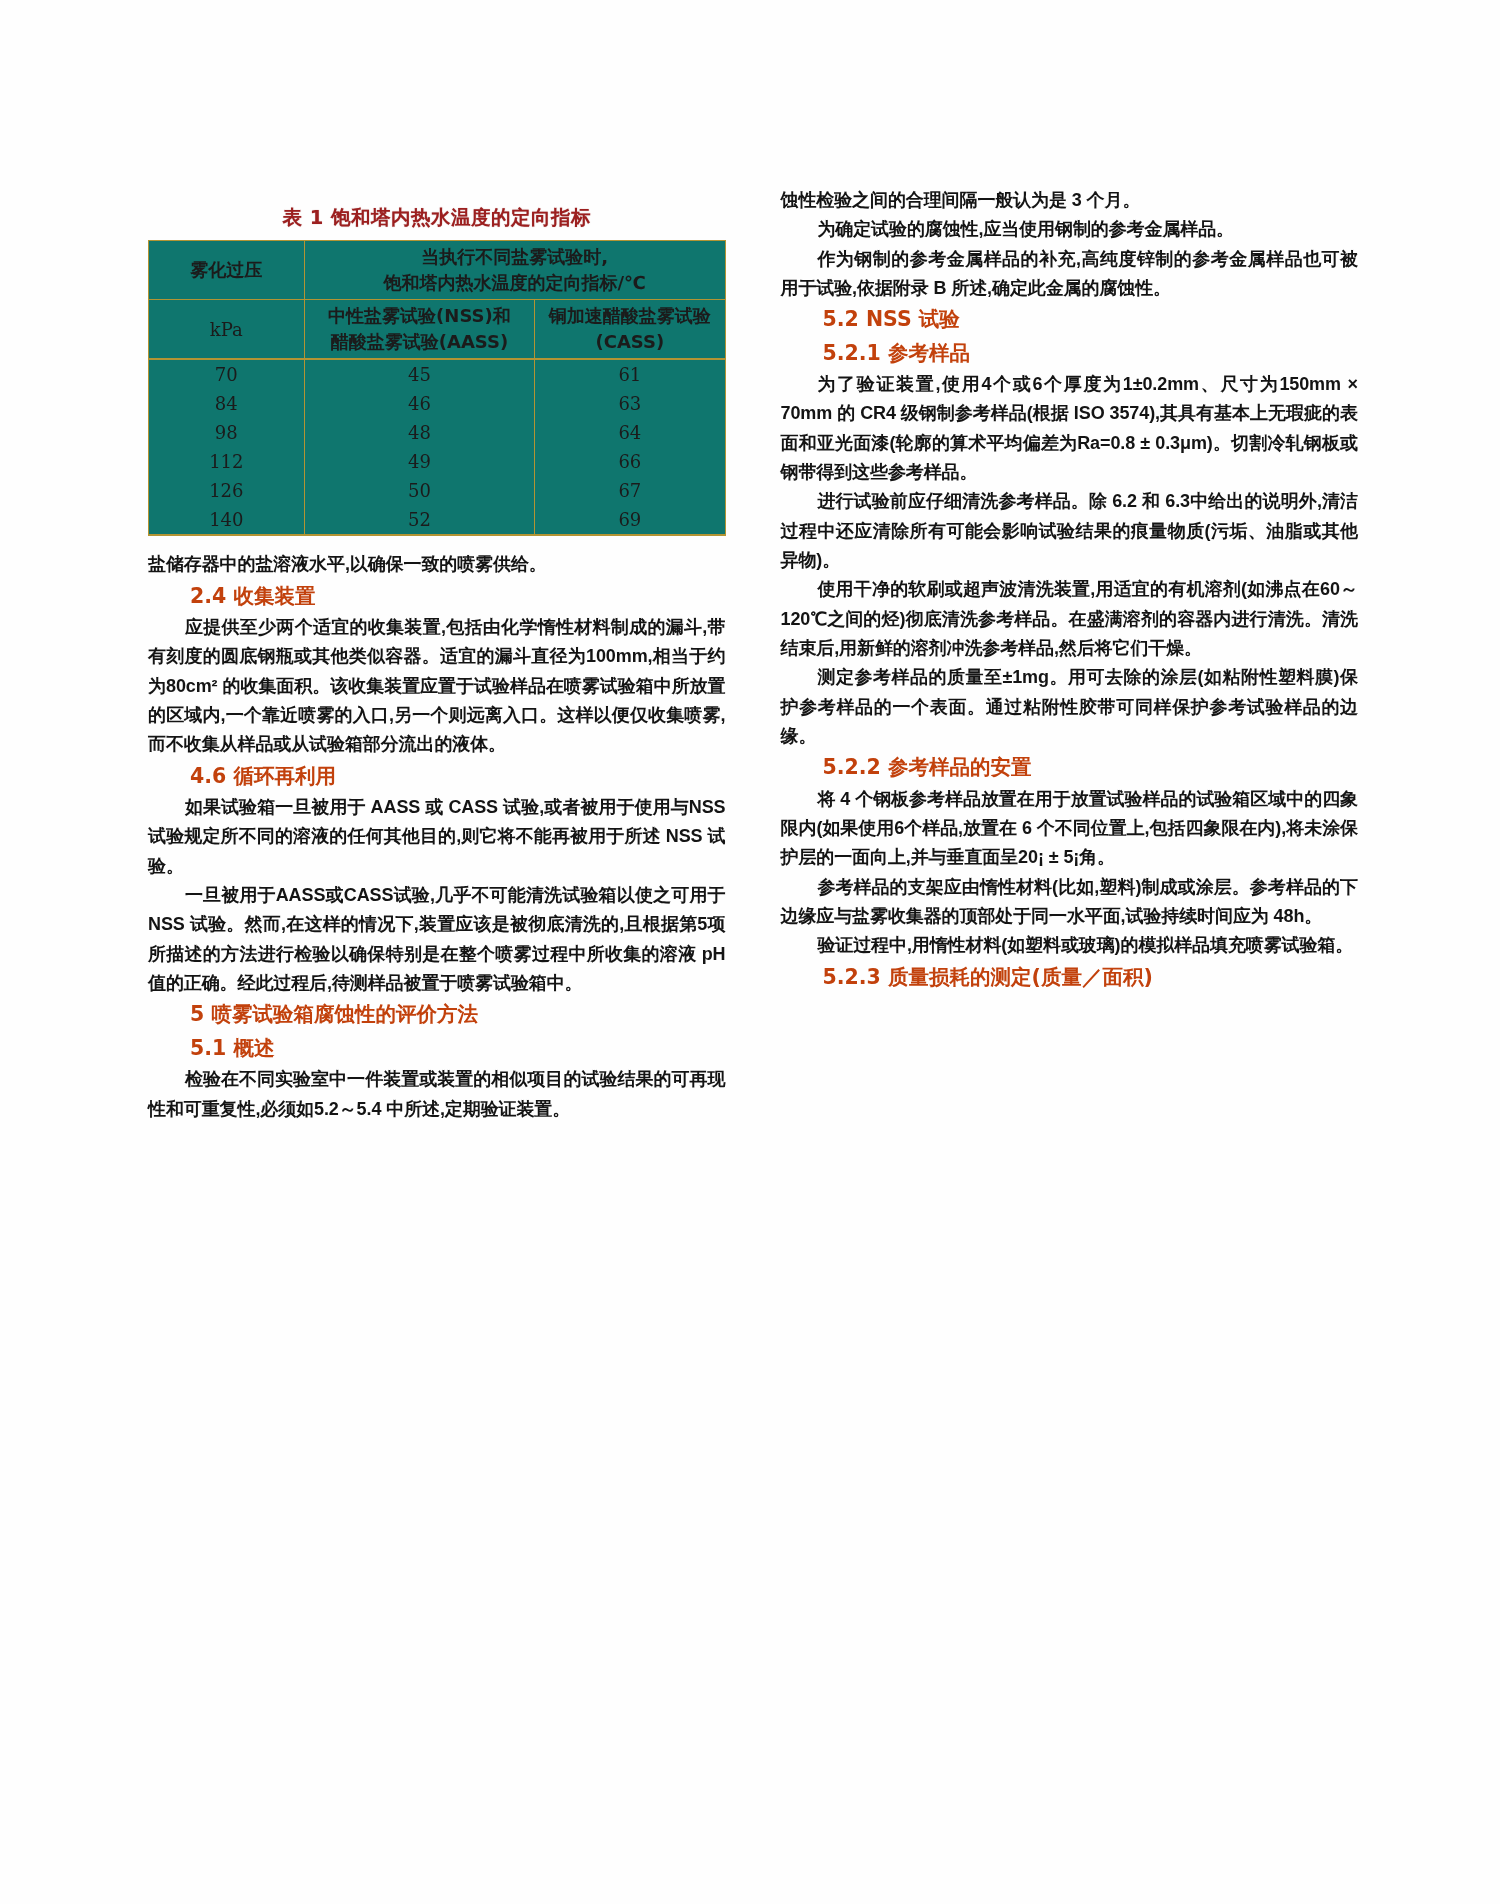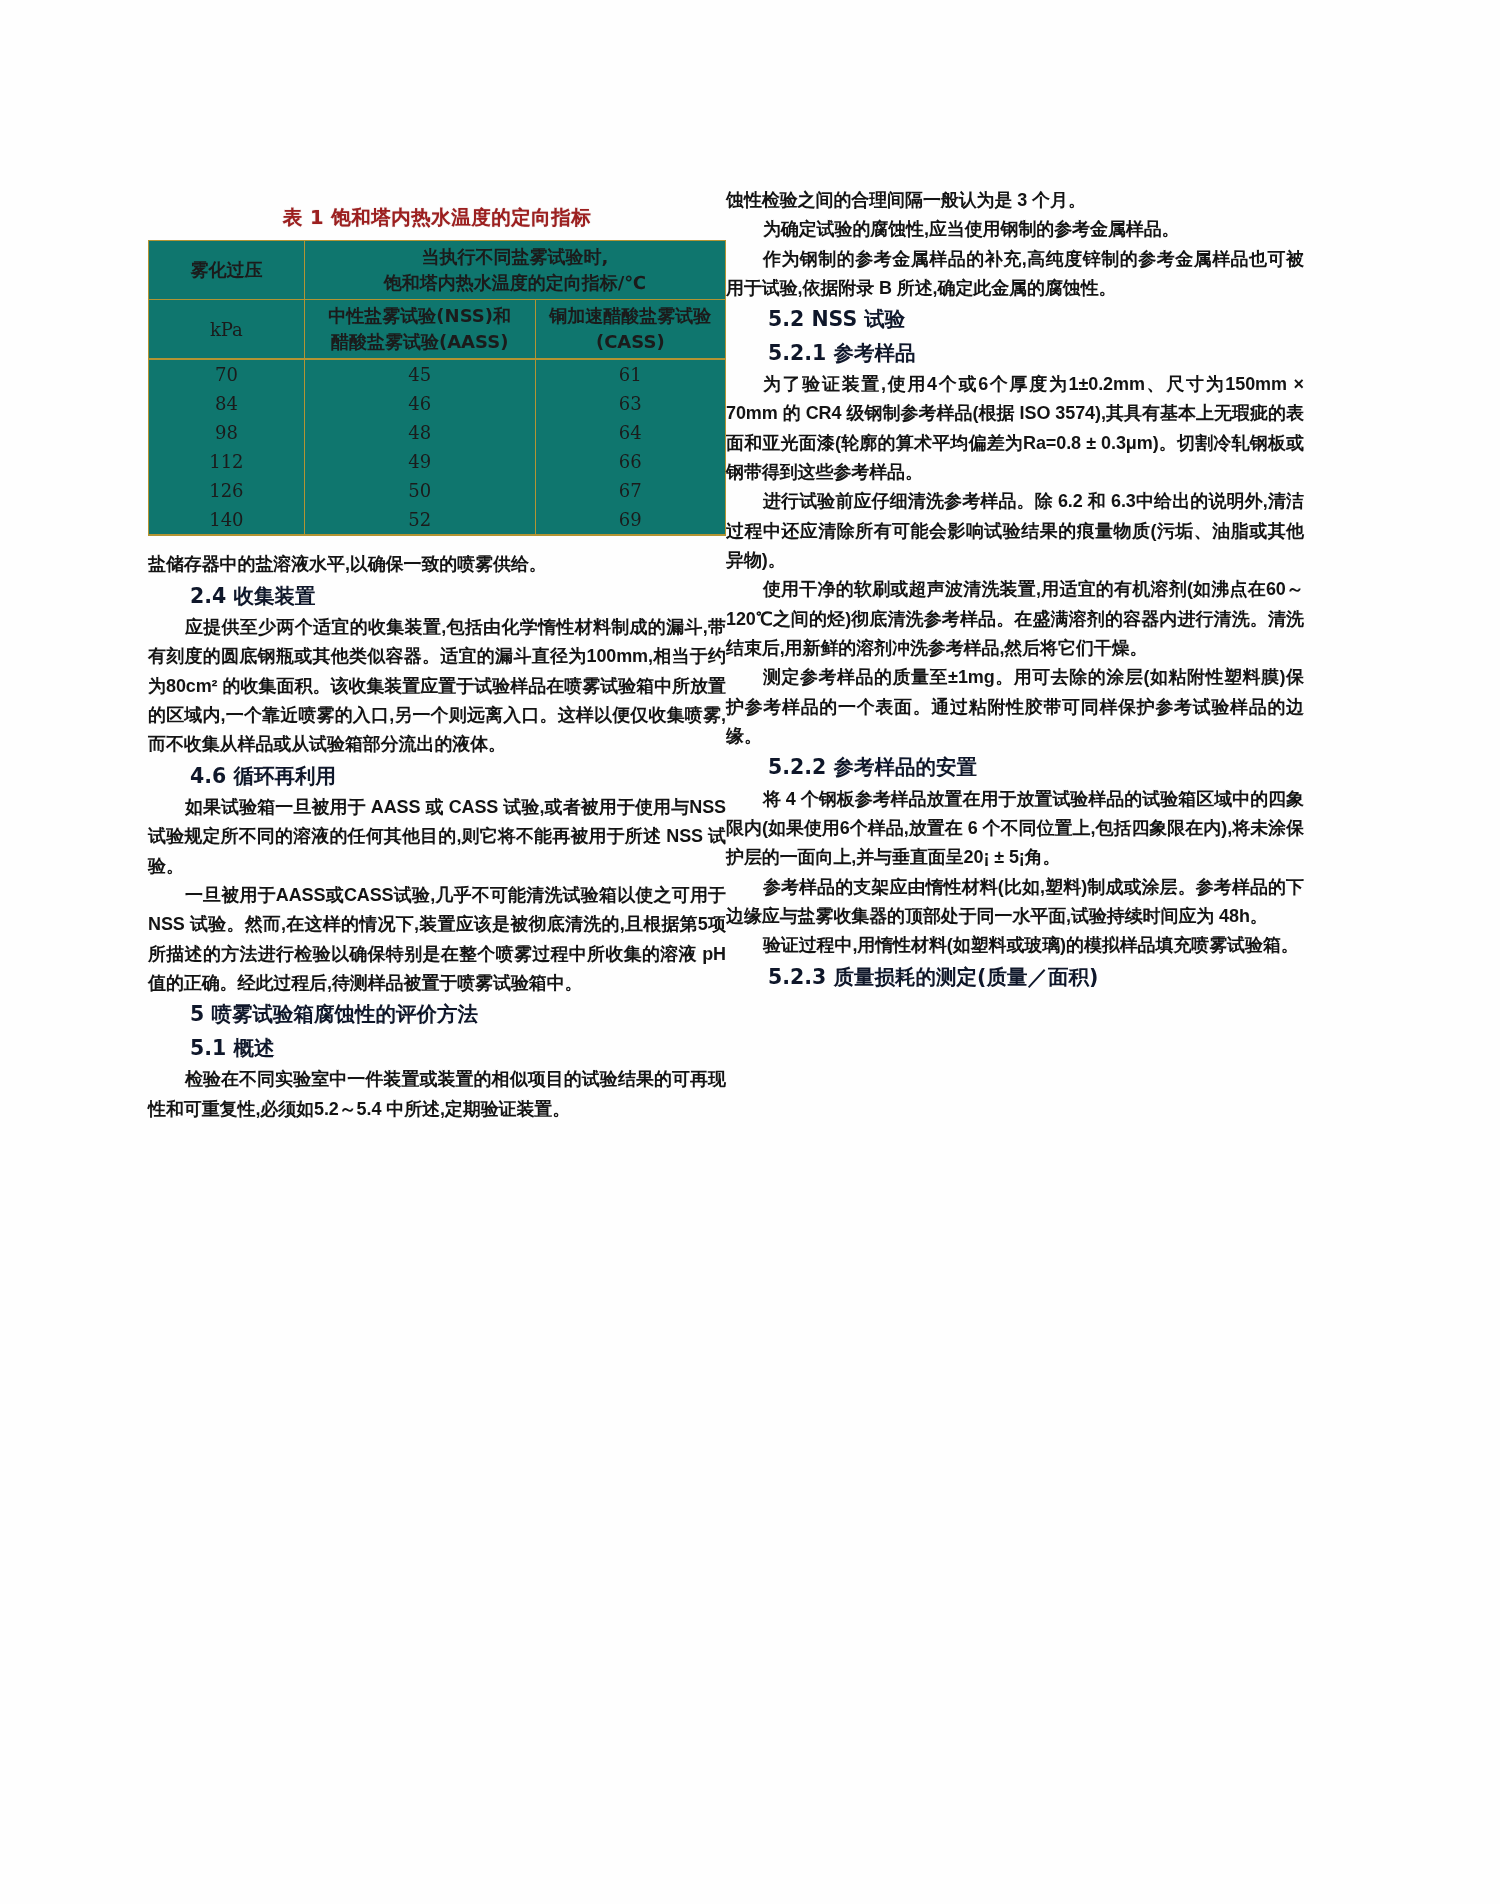--- a/index.html
+++ b/index.html
@@ -21,20 +21,21 @@
     height: 1904px;
     background: #fefefe;
   }
   .columns {
     position: absolute;
     left: 148px;
     top: 186px;
     width: 1210px;
     height: 1660px;
     display: flex;
+    gap: 55px;
   }
   .col {
     width: 578px;
     position: relative;
   }
 
   
   .table-title {
     color: #9c1f1f;
     font-family: "DejaVu Sans", sans-serif;
@@ -96,21 +97,21 @@
     text-align: justify;
     text-justify: inter-ideograph;
     letter-spacing: -0.1px;
   }
   p.indent { text-indent: 2.05em; }
   p.heading {
     font-family: "DejaVu Sans", sans-serif;
     font-weight: bold;
     font-size: 20.5px;
     line-height: 1.63;
-    color: #0f172a;
+    color: #c2410c;
     margin: 0;
     text-indent: 2.05em;
   }
 </style>
 </head>
 <body>
 
 <div class="page">
   <div class="columns">
 

